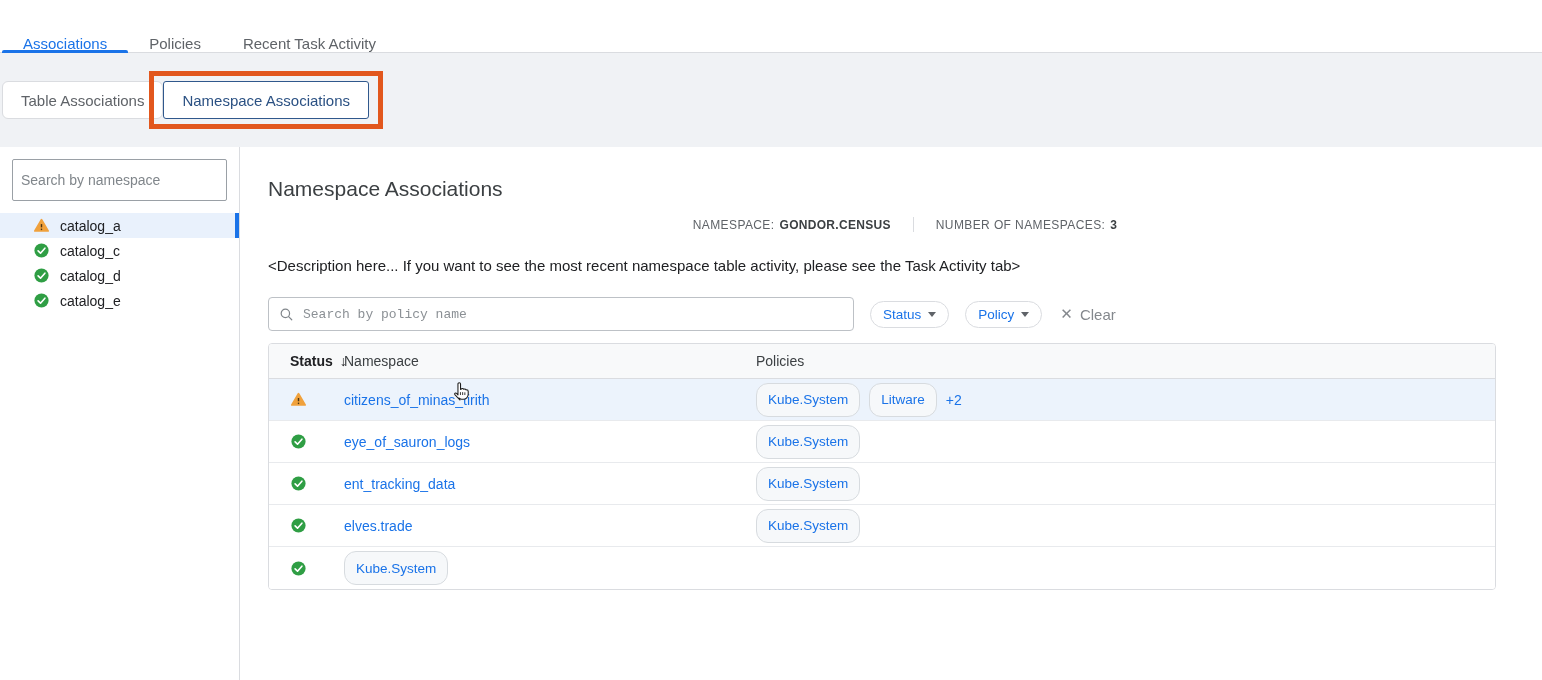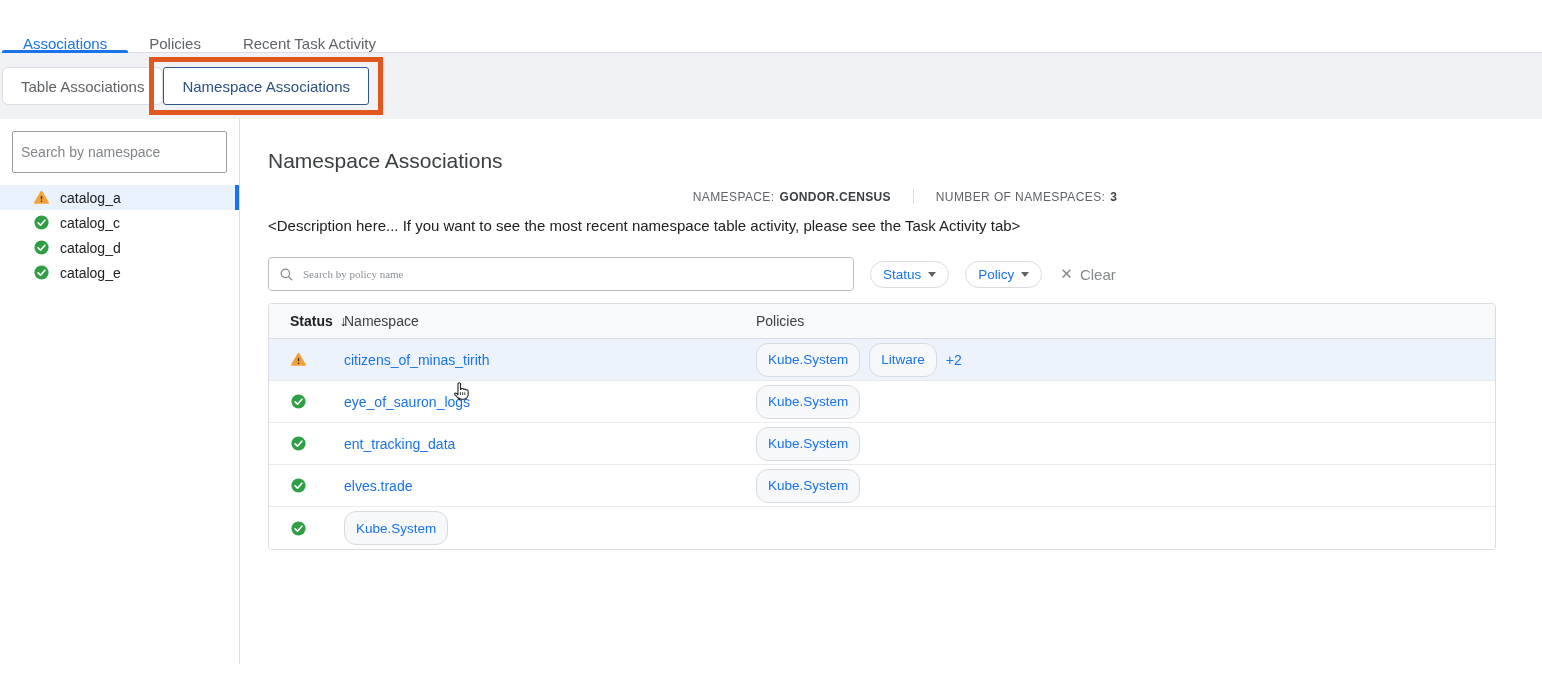--- a/index.html
+++ b/index.html
@@ -22,21 +22,21 @@
     font-size:15px; color:#5f6368; cursor:pointer; position:relative;
   }
   .tab.active { color:#1a73e8; }
   .tab.active::after {
     content:""; position:absolute; left:0; right:0; bottom:-1px;
     height:3px; background:#1a73e8; border-radius:2px 2px 0 0;
   }
 
   
   .band {
-    height:66px; background:#f0f2f5;
+    height:94px; background:#f0f2f5;
     display:flex; align-items:center; padding-left:2px;
   }
   .seg-btn {
     height:38px; background:#fff; font-size:15px;
     display:flex; align-items:center; padding:0 18px; cursor:pointer;
     white-space:nowrap;
   }
   .btn-table {
     border:1px solid #dadce0; border-radius:6px; color:#5f6368;
   }
@@ -76,30 +76,30 @@
 
   
   .main { flex:1; padding:30px 0 0 28px; }
   .page-title { font-size:21px; color:#3c4043; font-weight:400; }
   .meta {
     margin-top:16px; display:flex; align-items:center;
     font-size:12px; color:#5f6368; letter-spacing:0.4px;justify-content:center;
   }
   .meta b { color:#3c4043; margin-left:5px; letter-spacing:0.3px; }
   .meta-div { width:1px; height:15px; background:#dadce0; margin:0 22px; }
-  .desc { margin-top:13px; font-size:15px; color:#202124; }
+  .desc { margin-top:25px; font-size:15px; color:#202124; }
 
   .filters { margin-top:23px; display:flex; align-items:center; }
   .policy-search {
     width:586px; height:34px; border:1px solid #bdc1c6; border-radius:4px;
     display:flex; align-items:center; padding:0 10px; gap:7px; background:#fff;
   }
   .policy-search input {
-    border:none; outline:none; flex:1; font-size:11px; color:#202124;
-    font-family:Liberation Serif, serif; background:transparent;
+    border:none; outline:none; flex:1; font-size:13px; color:#202124;
+    font-family:Liberation Mono, monospace; background:transparent;
   }
   .policy-search input::placeholder { color:#8b9095; }
   .pill-btn {
     margin-left:16px; height:27px; border:1px solid #dadce0; border-radius:14px;
     background:#fff; color:#1a73e8; font-size:13.5px; padding:0 12px;
     display:flex; align-items:center; gap:7px; cursor:pointer; white-space:nowrap;
   }
   .caret {
     width:0; height:0; border-left:4px solid transparent;
     border-right:4px solid transparent; border-top:5px solid #5f6368;

